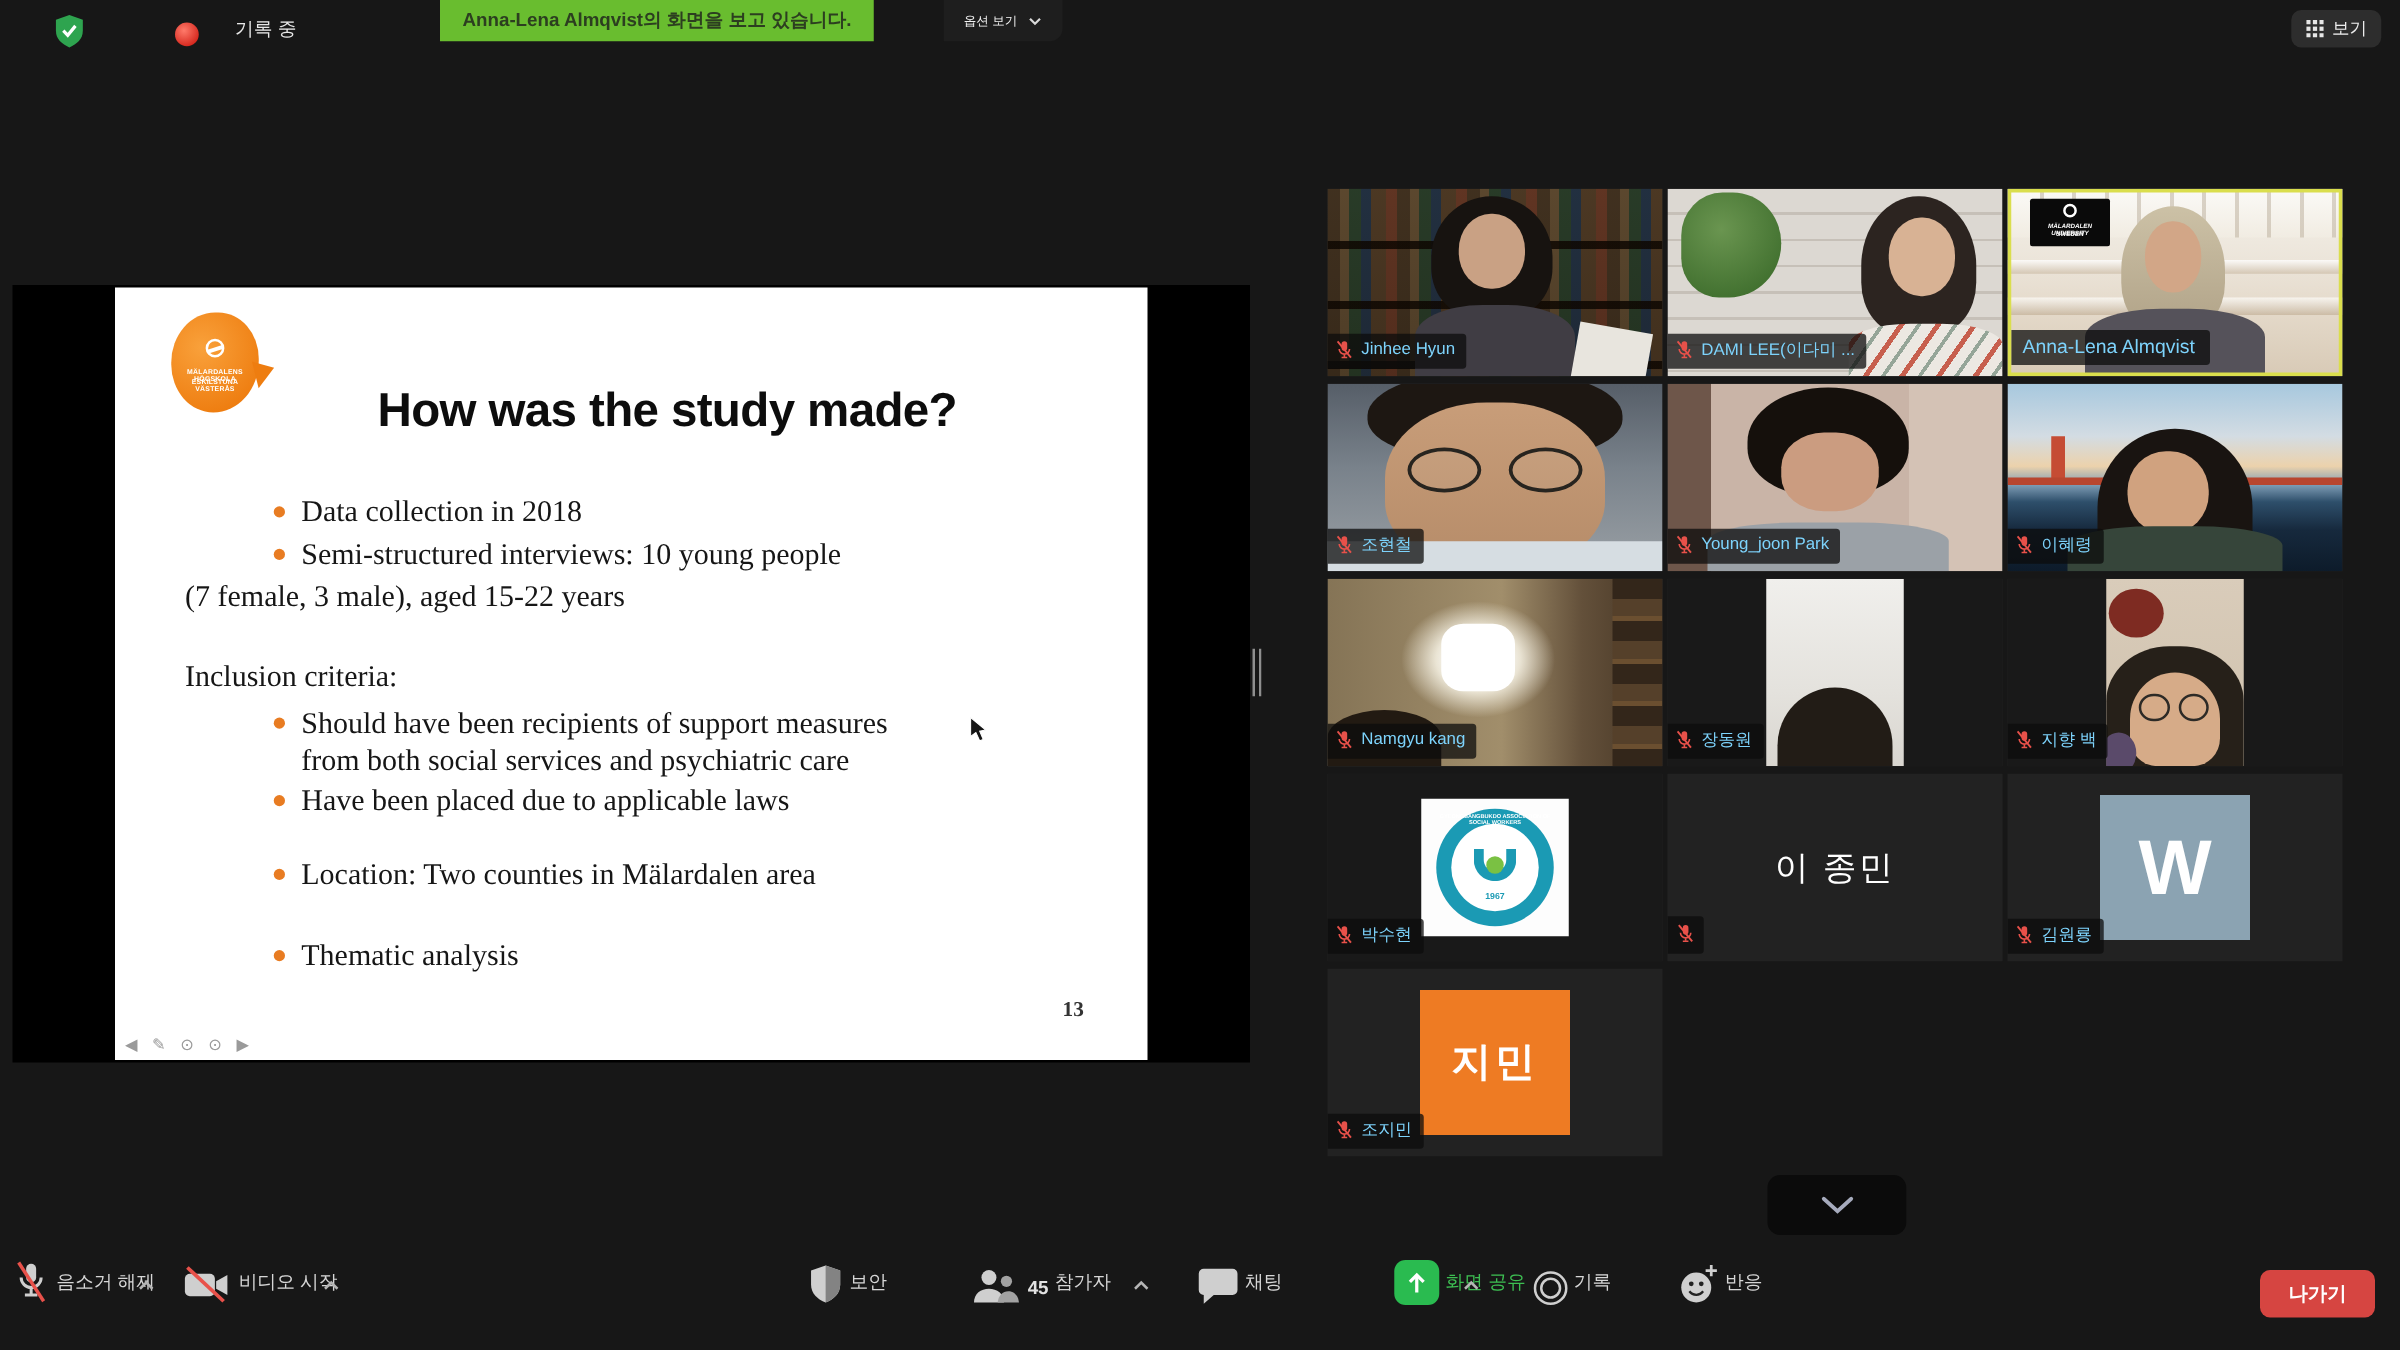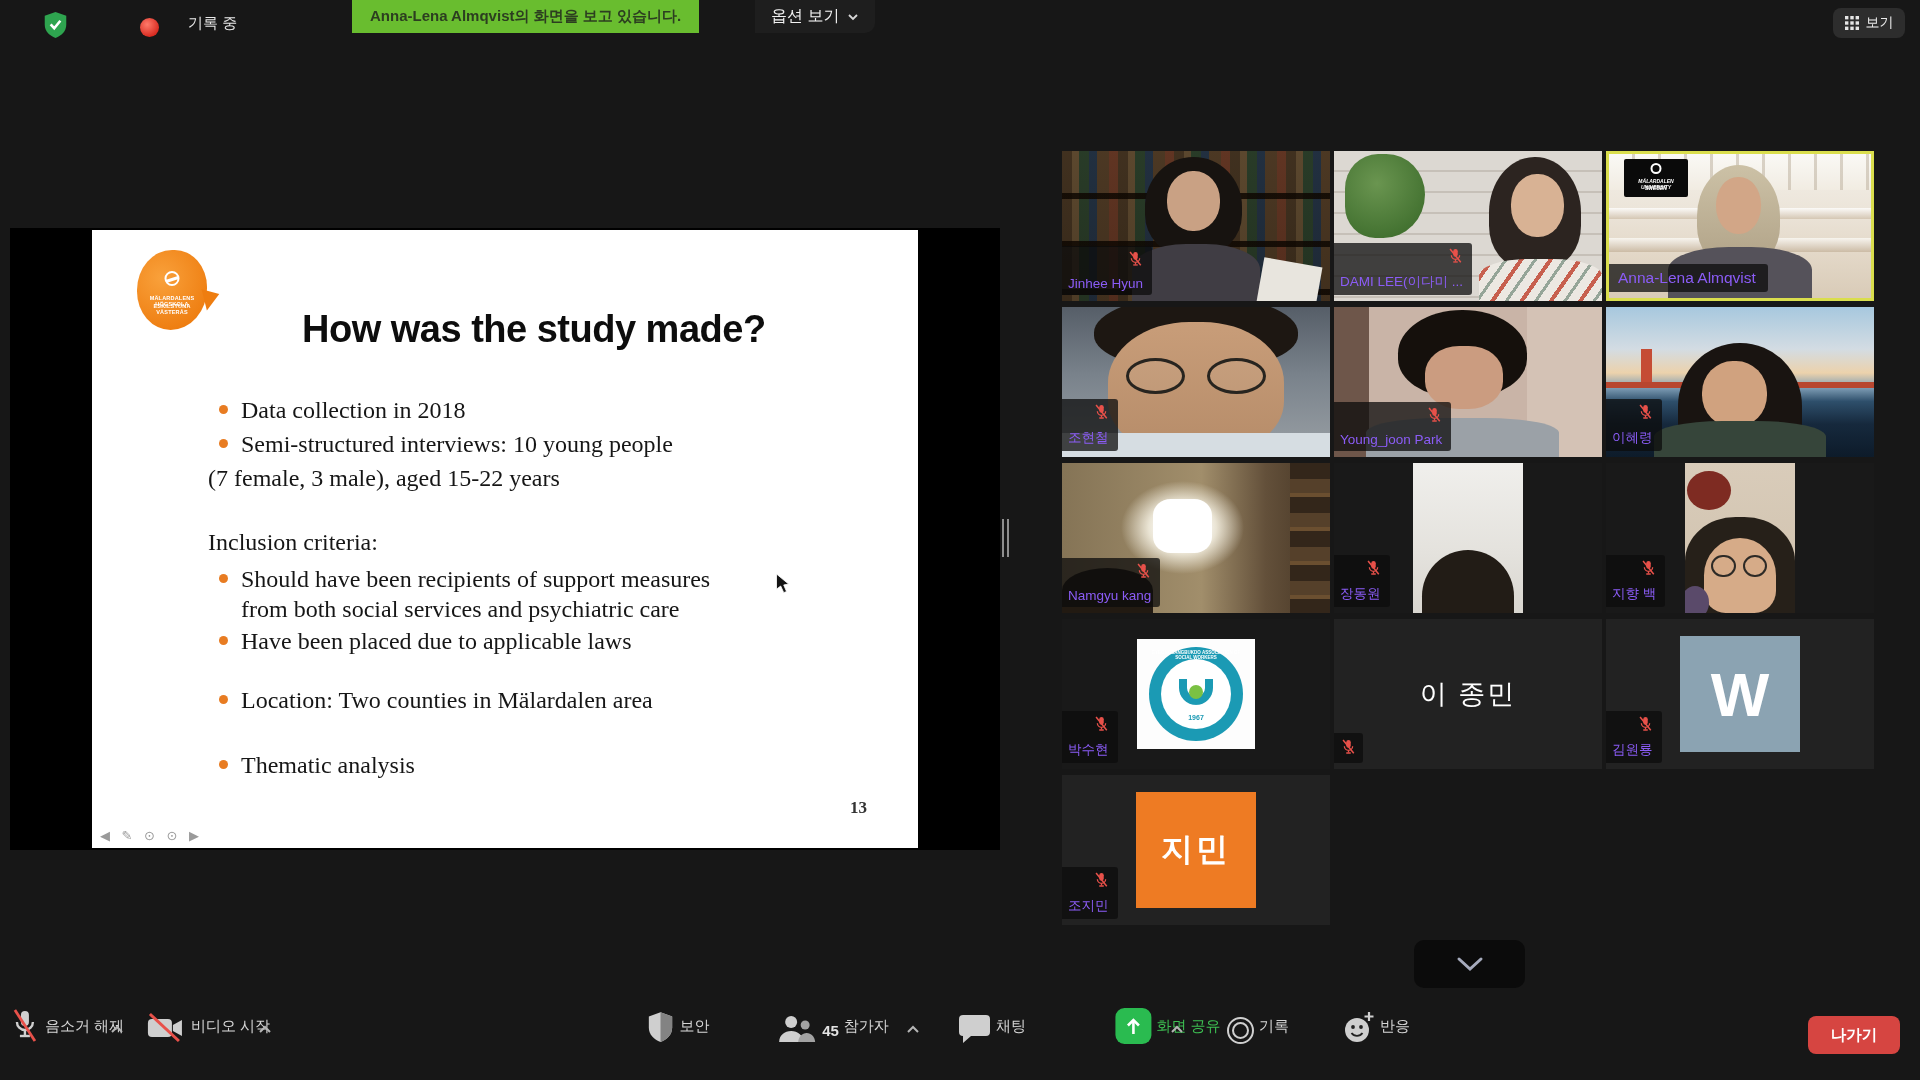--- a/index.html
+++ b/index.html
@@ -8,21 +8,21 @@
          font-family:"Liberation Sans","DejaVu Sans",sans-serif;}
 
   
   .tb-shield{position:absolute;left:42px;top:11px;}
   .rec-dot{position:absolute;left:140px;top:18px;width:19px;height:19px;border-radius:50%;
            background:radial-gradient(circle at 38% 34%,#ff7a6a,#d6281e 75%);}
   .rec-label{position:absolute;left:188px;top:14px;font-size:15px;color:#e8e8e8;}
   .share-banner{position:absolute;left:352px;top:0;height:33px;display:flex;align-items:center;
                 background:#69bd2f;padding:0 18px;font-size:15px;font-weight:600;color:#2c3e20;}
   .options-btn{position:absolute;left:755px;top:0;height:33px;display:flex;align-items:center;gap:8px;
-               background:#1e1e1e;color:#f2f2f2;font-size:16px;padding:0 16px;border-radius:0 0 10px 0;cursor:pointer;}
+               background:#1e1e1e;color:#f2f2f2;font-size:10px;padding:0 16px;border-radius:0 0 10px 0;cursor:pointer;}
   .view-btn{position:absolute;left:1833px;top:8px;width:72px;height:30px;background:#2d2d2d;border-radius:8px;
             display:flex;align-items:center;justify-content:center;gap:7px;color:#ececec;font-size:14px;cursor:pointer;}
 
   
   .share-area{position:absolute;left:10px;top:228px;width:990px;height:622px;background:#000;}
   .slide{position:absolute;left:82px;top:2px;width:826px;height:618px;background:#fff;overflow:hidden;}
   .slogo{position:absolute;left:45px;top:20px;width:70px;height:80px;border-radius:50% 46% 52% 48%;
          background:radial-gradient(circle at 35% 35%,#f9a13b,#ee7d10 78%);}
   .slogo::after{content:"";position:absolute;right:-13px;top:46%;border-left:16px solid #ee7d10;
                 border-top:9px solid transparent;border-bottom:13px solid transparent;transform:rotate(-14deg);}
@@ -30,38 +30,38 @@
               border:2.5px solid #fff;border-radius:50%;}
   .slogo .emb::after{content:"";position:absolute;left:-1px;top:5px;width:13px;height:2.5px;background:#fff;transform:rotate(-18deg);}
   .slogo .lg1,.slogo .lg2{position:absolute;left:0;width:100%;text-align:center;color:#fff;
               font-size:5.5px;font-weight:700;letter-spacing:.2px;}
   .slogo .lg1{top:56%;} .slogo .lg2{top:66%;}
   .stitle{position:absolute;left:210px;top:78px;font-size:38px;font-weight:700;color:#0d0d0d;letter-spacing:-.5px;}
   .sl{position:absolute;left:0;width:660px;font-family:"Liberation Serif","DejaVu Serif",serif;
       font-size:24px;line-height:30px;color:#161616;}
   .sl.b{padding-left:149px;}
   .sl.b::before{content:"";position:absolute;left:127px;top:10px;width:9px;height:9px;border-radius:50%;background:#e87c22;}
-  .sl.p{padding-left:116px;}
+  .sl.p{padding-left:56px;}
   .spage{position:absolute;left:758px;top:568px;font-family:"Liberation Serif","DejaVu Serif",serif;
          font-size:17px;font-weight:700;color:#333;}
   .snav{position:absolute;left:8px;top:598px;color:#9a9a9a;font-size:13px;letter-spacing:4px;cursor:pointer;}
   .resize-handle{position:absolute;left:1002px;top:519px;width:7px;height:38px;cursor:ew-resize;
                  background:linear-gradient(90deg,#8f8f8f 0 2px,transparent 2px 5px,#8f8f8f 5px 7px);}
   .cursor{position:absolute;left:776px;top:574px;z-index:9;}
 
   
   .grid{position:absolute;left:1062px;top:151px;width:812px;display:grid;
         grid-template-columns:repeat(3,268px);grid-auto-rows:150px;gap:6px 4px;}
   .tile{position:relative;background:#222;overflow:hidden;cursor:pointer;}
   .tile.active::after{content:"";position:absolute;inset:0;border:3px solid #dade4d;pointer-events:none;z-index:6;}
   .scene{position:absolute;inset:0;overflow:hidden;}
   .scene i{position:absolute;display:block;}
-  .np{position:absolute;left:0;bottom:6px;z-index:5;display:flex;align-items:flex-end;gap:6px;
+  .np{position:absolute;left:0;bottom:6px;z-index:5;display:flex;align-items:flex-start;gap:6px;
       background:rgba(12,12,12,.75);padding:4px 9px 4px 6px;border-radius:0 3px 3px 0;
-      font-size:13.5px;color:#8b5cf6;white-space:nowrap;max-width:94%;overflow:hidden;flex-direction:column;}
+      font-size:13.5px;color:#7dd3fc;white-space:nowrap;max-width:94%;overflow:hidden;}
   .np.big{font-size:15.5px;padding:5px 12px 5px 9px;left:3px;bottom:9px;}
   .np.mic-only{padding:5px 7px;}
   .cname{position:absolute;inset:0;display:flex;align-items:center;justify-content:center;
          color:#fff;font-size:27px;font-weight:500;letter-spacing:2px;z-index:2;}
   .strip{position:absolute;left:29.5%;top:0;width:41%;height:100%;overflow:hidden;}
   .avsq{position:absolute;left:50%;top:50%;transform:translate(-50%,-50%);width:120px;height:116px;
         display:flex;align-items:center;justify-content:center;color:#fff;font-weight:700;}
 
   
   .s0{background:linear-gradient(rgba(10,5,0,.18),rgba(10,5,0,.32)),

